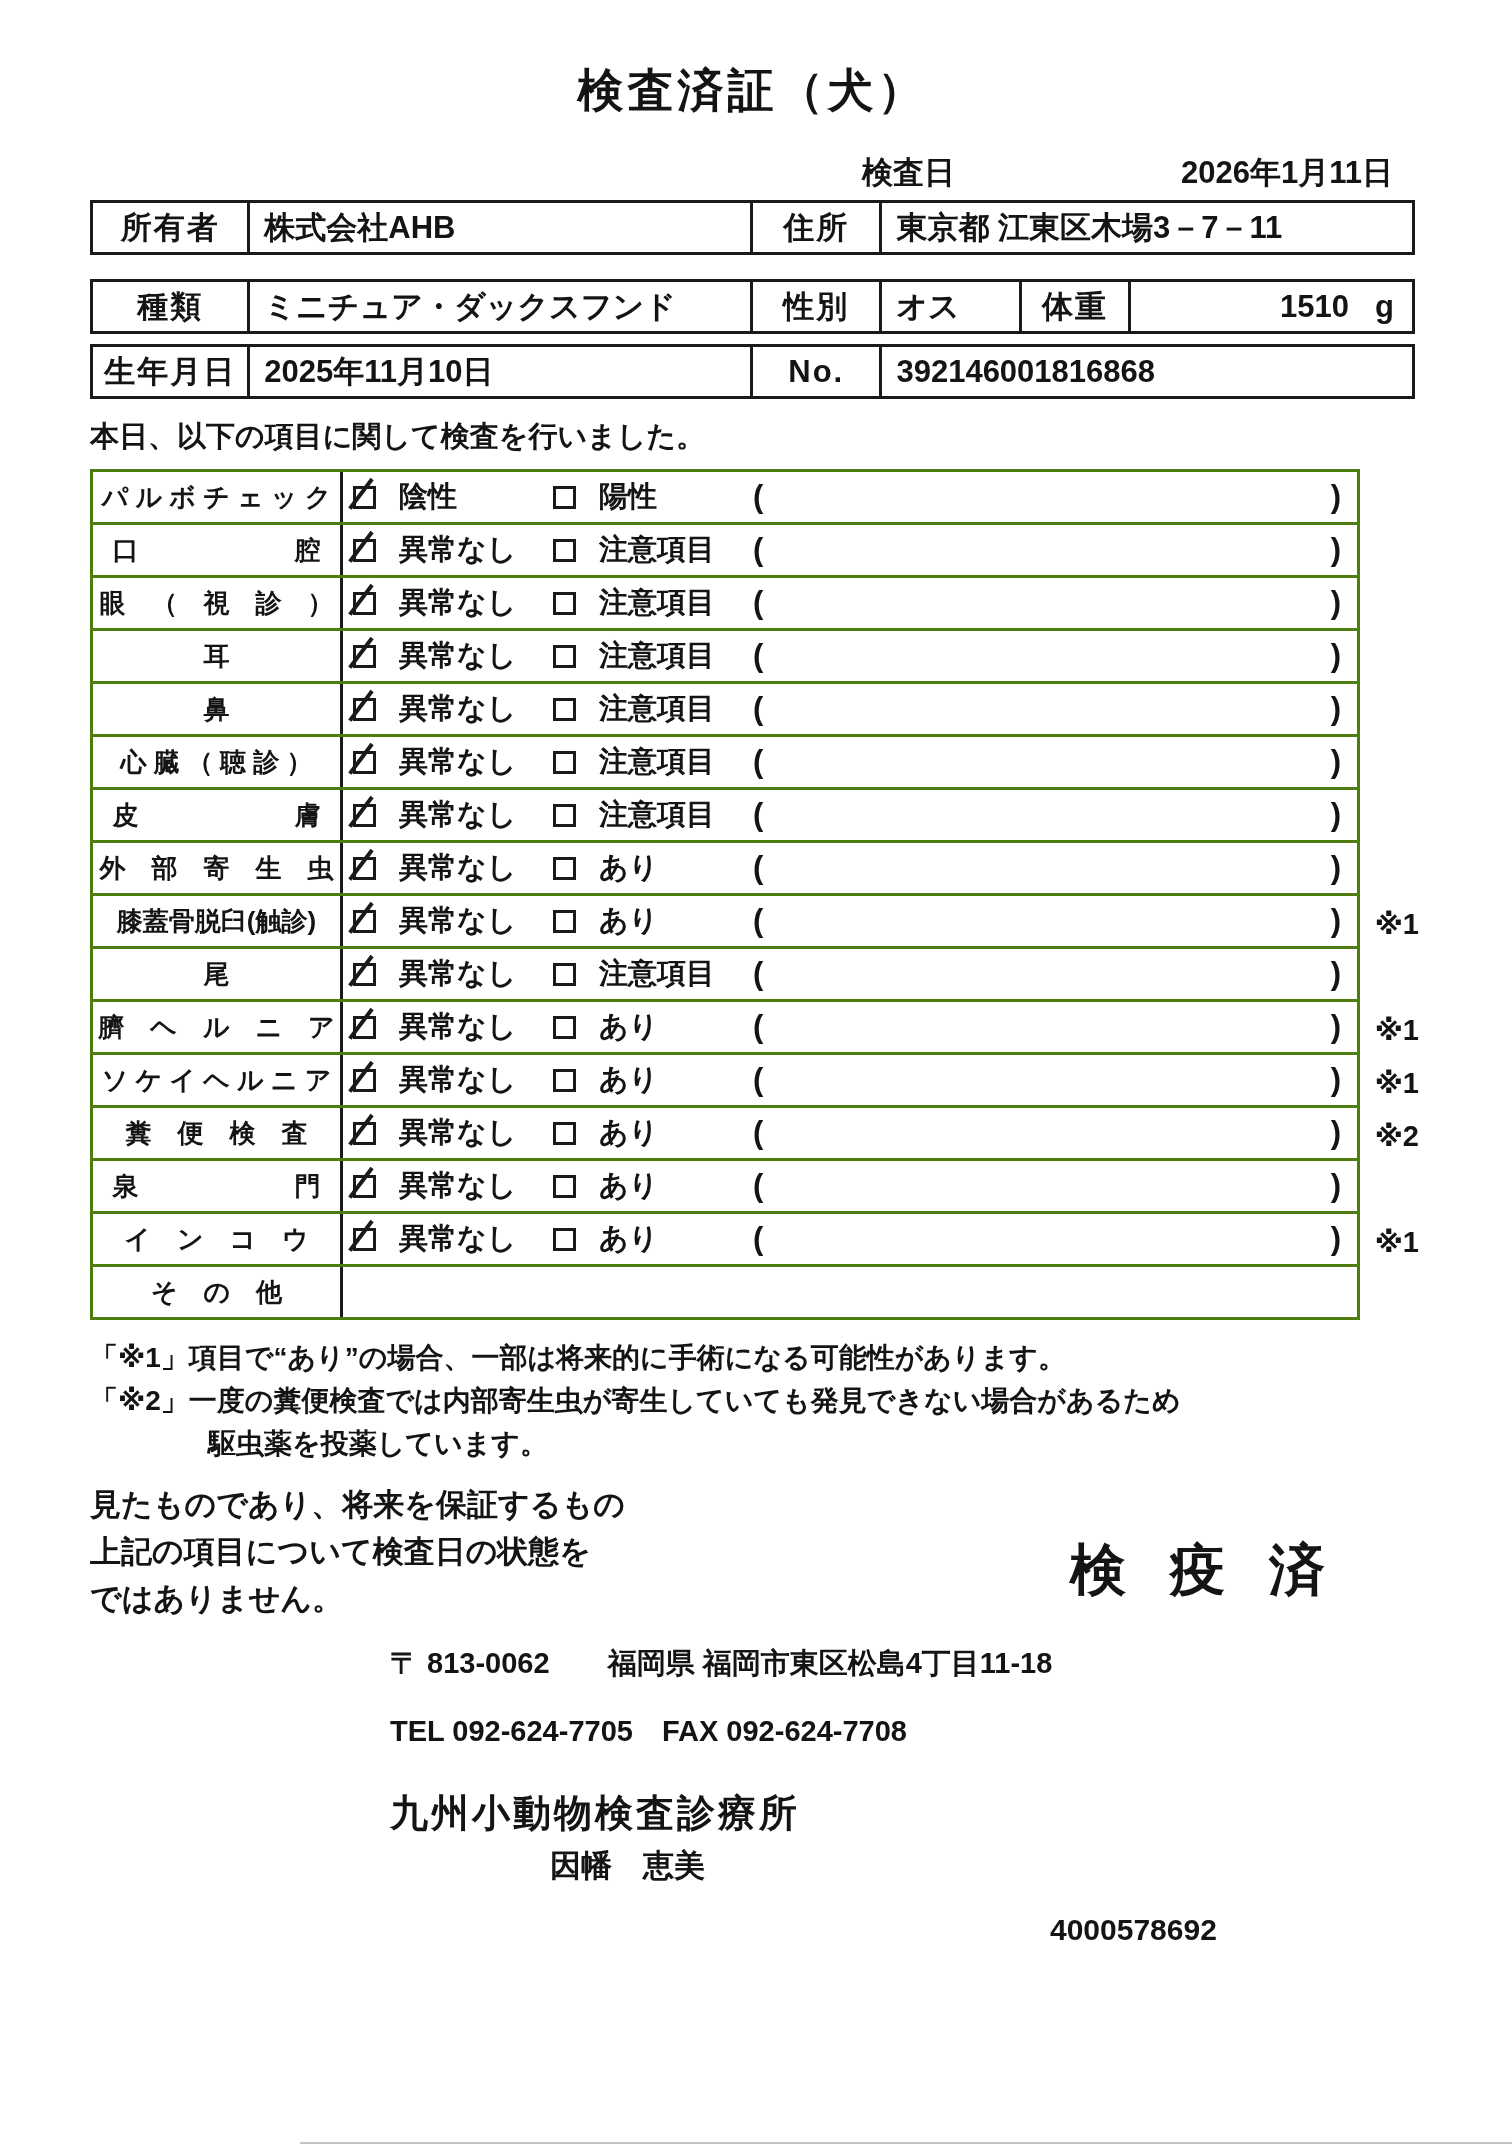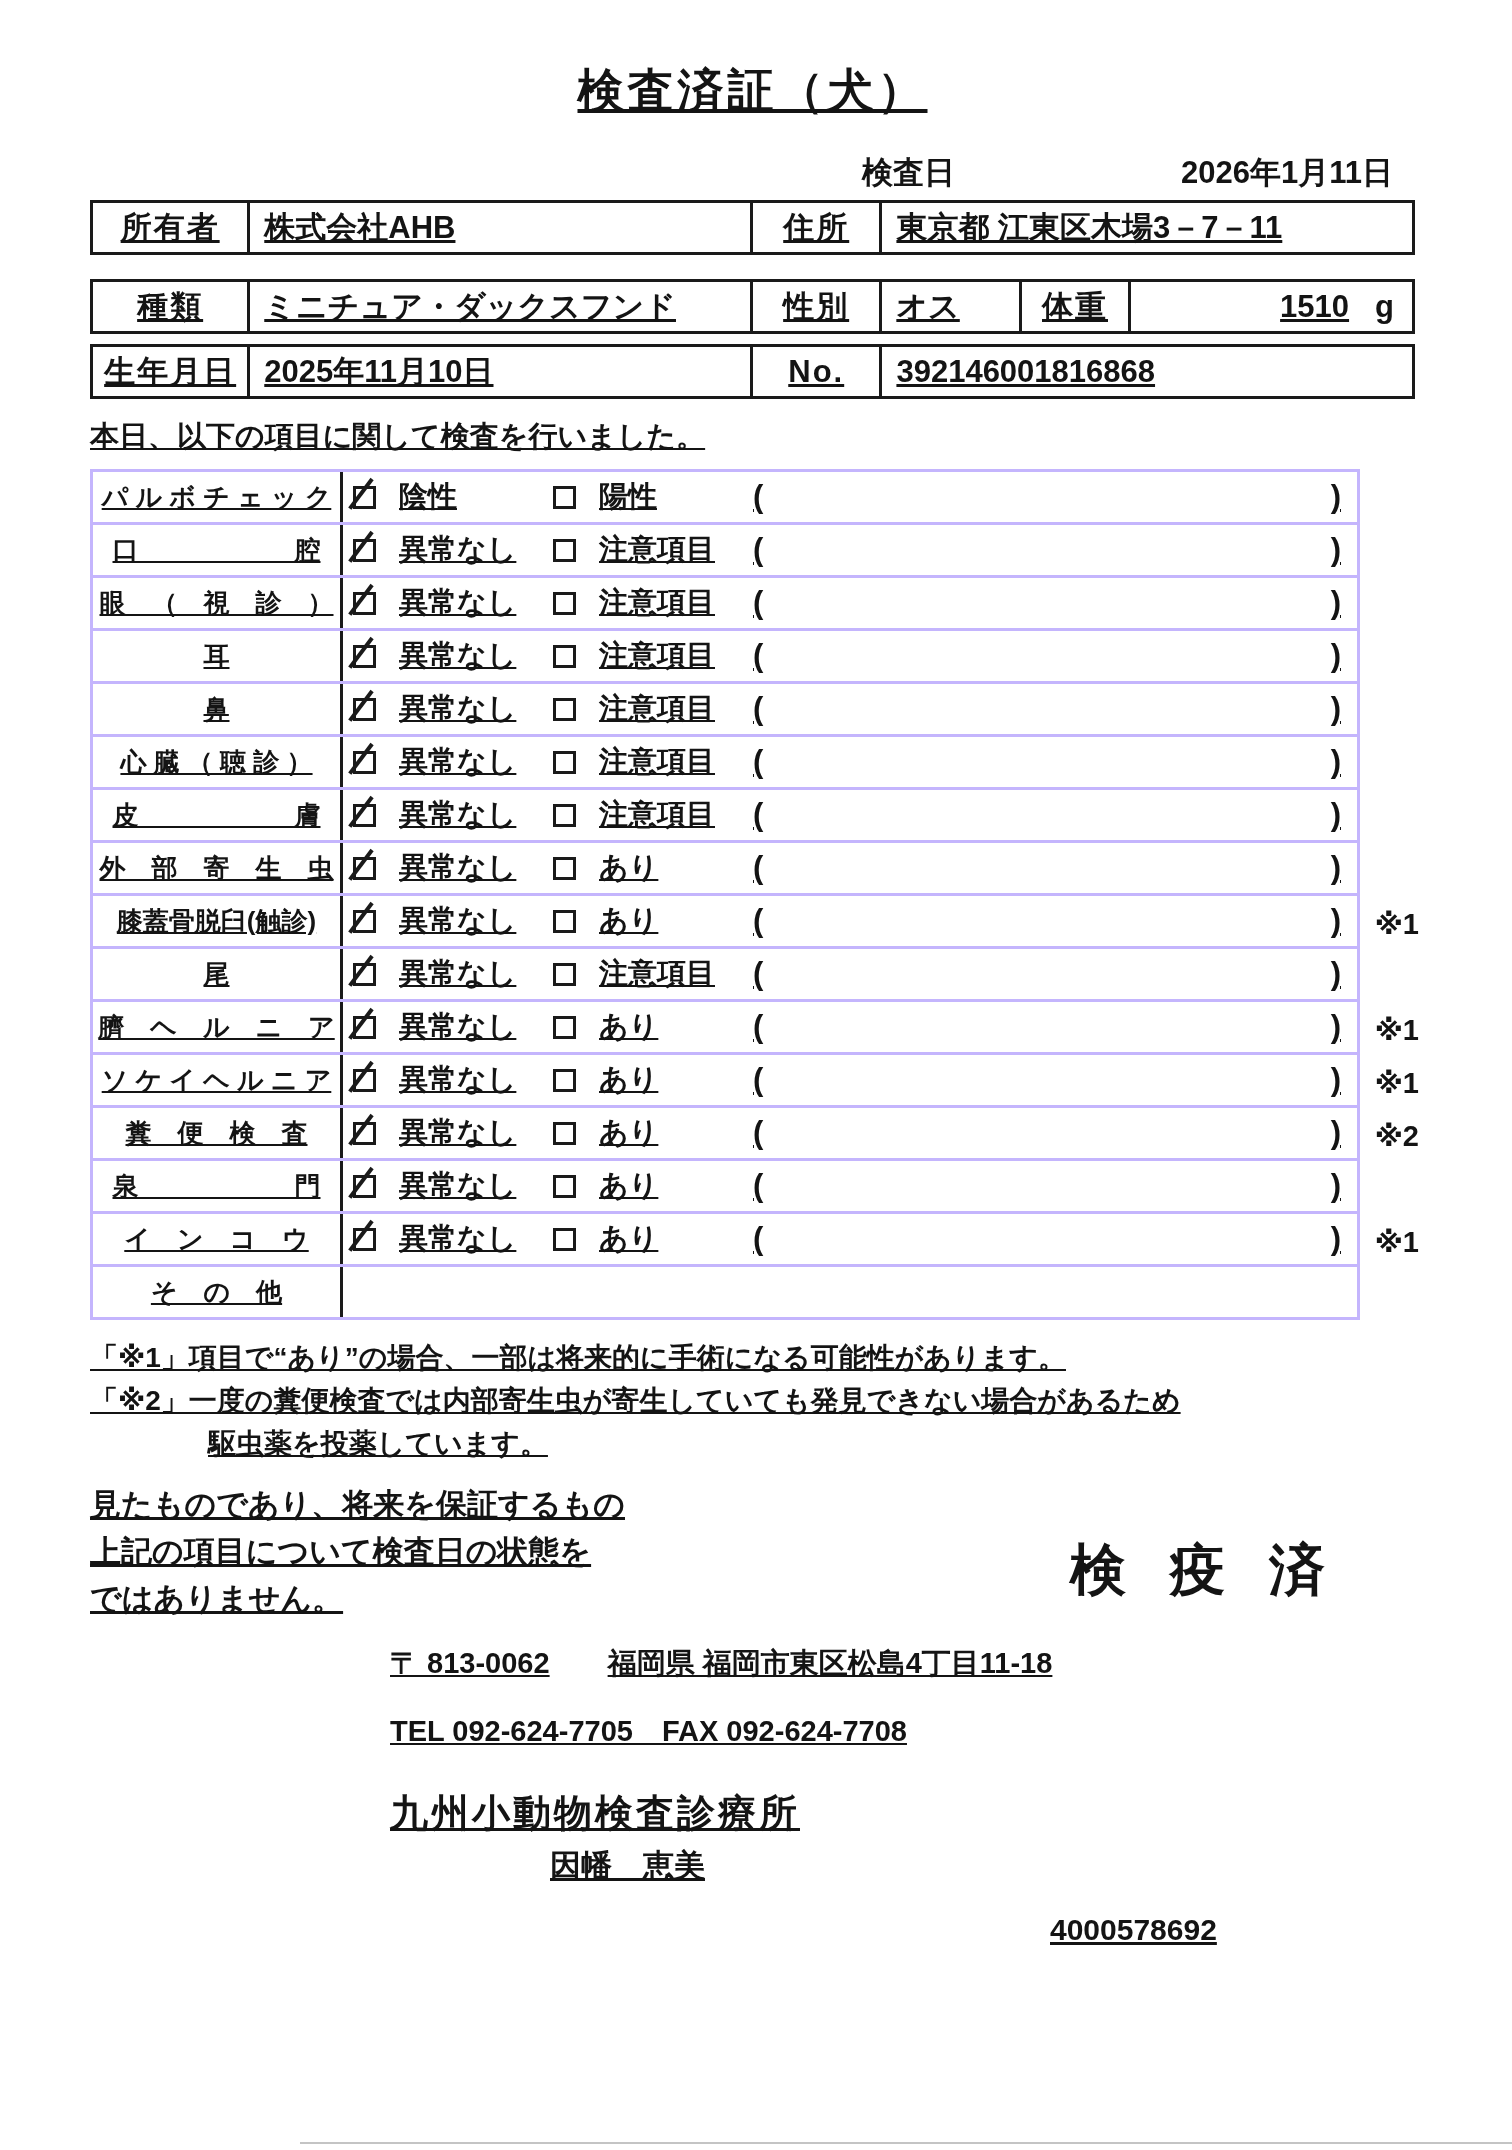--- a/index.html
+++ b/index.html
@@ -2,21 +2,21 @@
 <html><head>
 <meta charset="utf-8">
 <style>
   * { margin:0; padding:0; box-sizing:border-box; }
   html,body { background:#ffffff; }
   body {
     width:1512px; height:2150px; position:relative;
     font-family:"Liberation Sans","DejaVu Sans",sans-serif;
     color:#141414;
   }
-  .page { position:absolute; inset:0; padding:60px 0 0 90px; overflow:hidden;text-decoration:underline; }
+  .page { position:absolute; inset:0; padding:60px 0 0 90px; overflow:hidden; }
   .content { width:1325px; position:relative; }
 
   .title { text-align:center; font-size:46px; font-weight:700; letter-spacing:4px; }
 
   .daterow { position:relative; height:46px; margin-top:26px; font-size:31px; font-weight:600; }
   .daterow .dlabel { position:absolute; left:772px; top:4px; }
   .daterow .dvalue { position:absolute; right:22px; top:4px; }
 
   .trow { display:flex; border:3px solid #1a1a1a; height:55px; align-items:stretch; background:#fff;text-align:right; }
   .trow.owner { margin-top:6px; }
@@ -26,21 +26,21 @@
   .tcell:first-child { border-left:none; }
   .tlabel { justify-content:center; letter-spacing:2px; }
   .tvalue { padding-left:14px; }
   .w155{width:155px} .w505{width:505px} .w130{width:130px} .w535{width:535px}
   .w140{width:140px} .w110{width:110px}
   .weightcell { width:285px; justify-content:flex-end; gap:26px; padding-right:18px; }
 
   .intro { margin-top:18px; font-size:29px; font-weight:700; }
 
   .itable { margin-top:12px; width:1270px; }
-  .irow { display:flex; border:3px solid #c4b5fd; height:56px; margin-top:-3px; position:relative; align-items:stretch; background:#fff; }
+  .irow { display:flex; border:3px solid #4d7c0f; height:56px; margin-top:-3px; position:relative; align-items:stretch; background:#fff; }
   .irow:first-child { margin-top:0; }
   .ilabel { width:250px; border-right:3px solid #1a1a1a; display:flex; align-items:center; justify-content:center; font-size:26px; font-weight:600; white-space:pre; overflow:hidden; }
   .iresult { flex:1; display:flex; align-items:center; padding-left:10px; font-size:29px; font-weight:600; }
   .opt { display:flex; align-items:center; width:200px; gap:23px; flex:0 0 auto; }
   .cb { width:23px; height:23px; border:3px solid #1a1a1a; position:relative; flex:0 0 auto; }
   .cb.checked::after {
     content:""; position:absolute; left:-5px; bottom:-4px; width:37px; height:3.5px;
     background:#1a1a1a; transform:rotate(-53deg); transform-origin:0 100%;
   }
   .parens { flex:1; display:flex; justify-content:space-between; align-items:center; padding-right:16px; font-size:31px; font-weight:600; }

